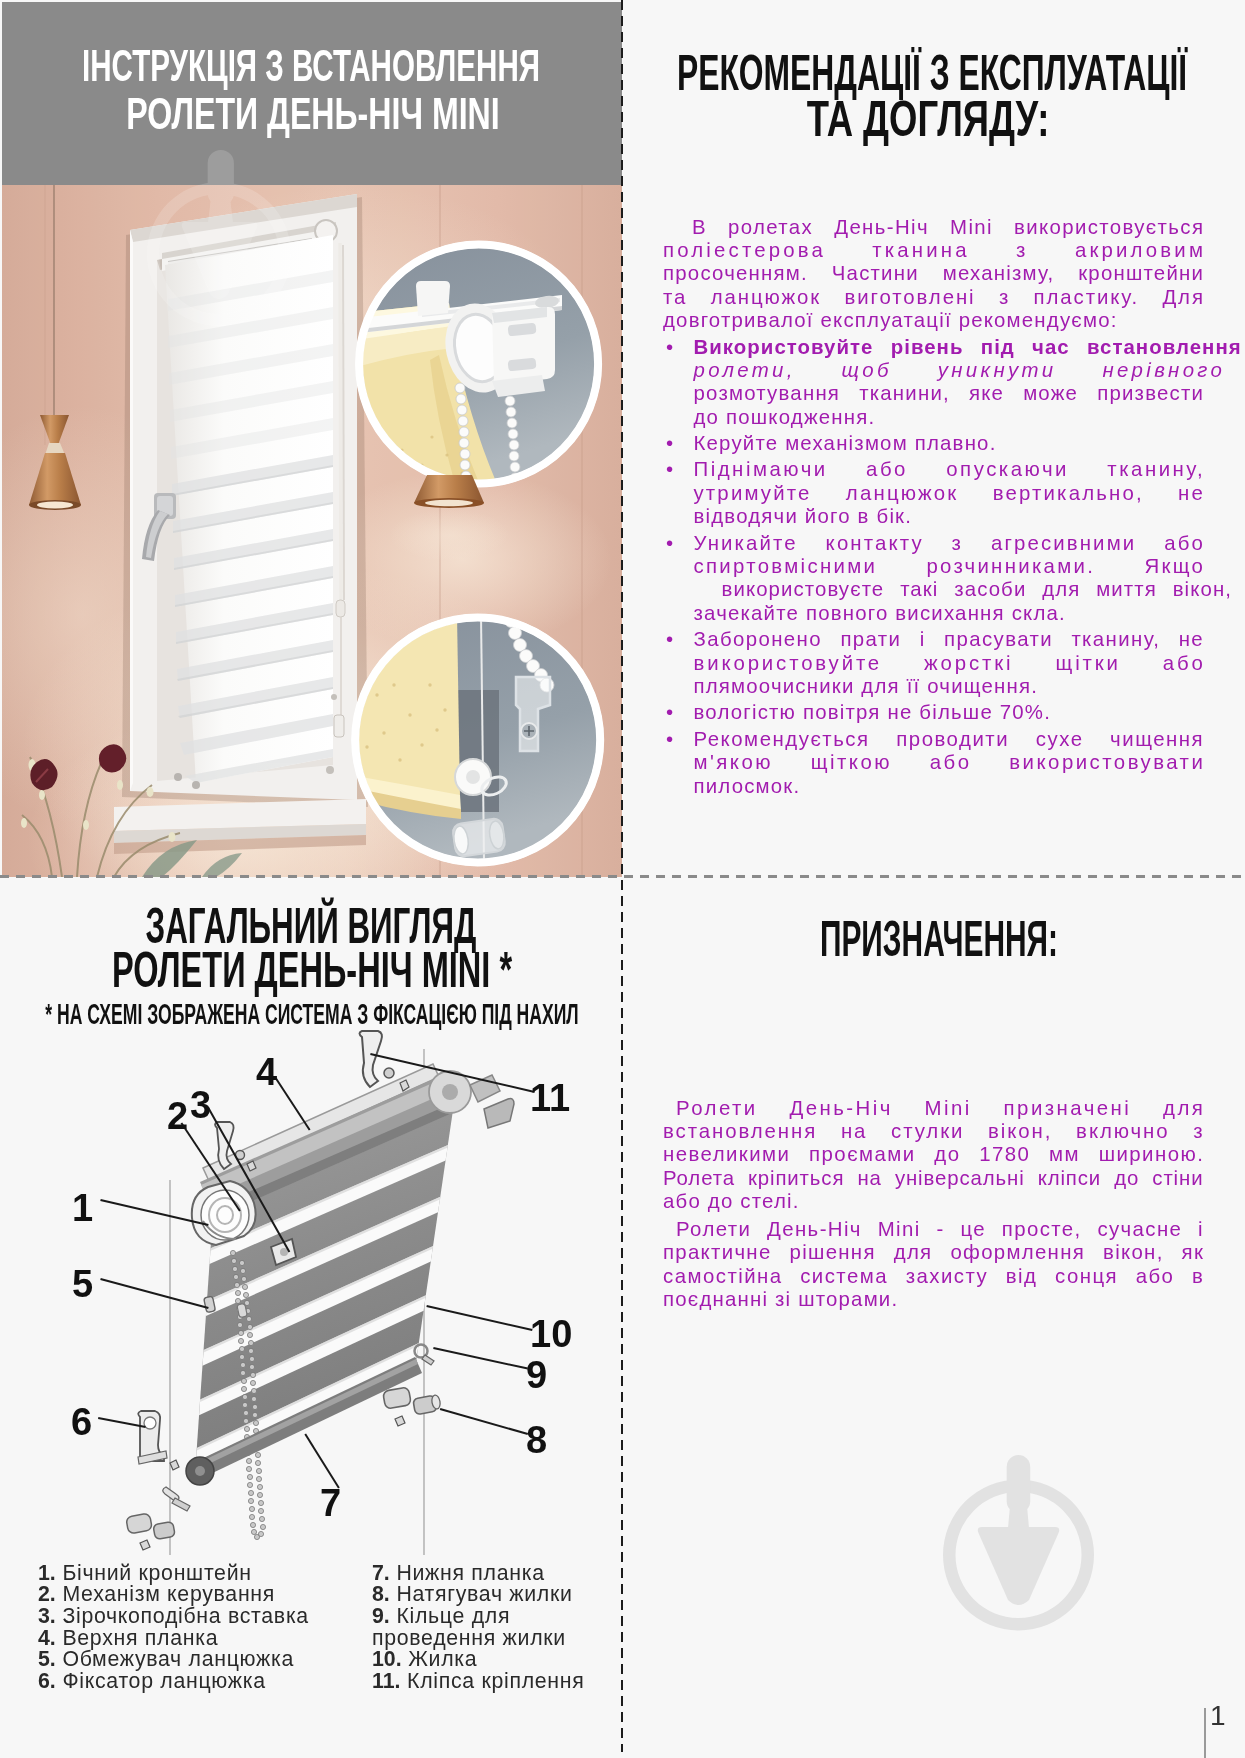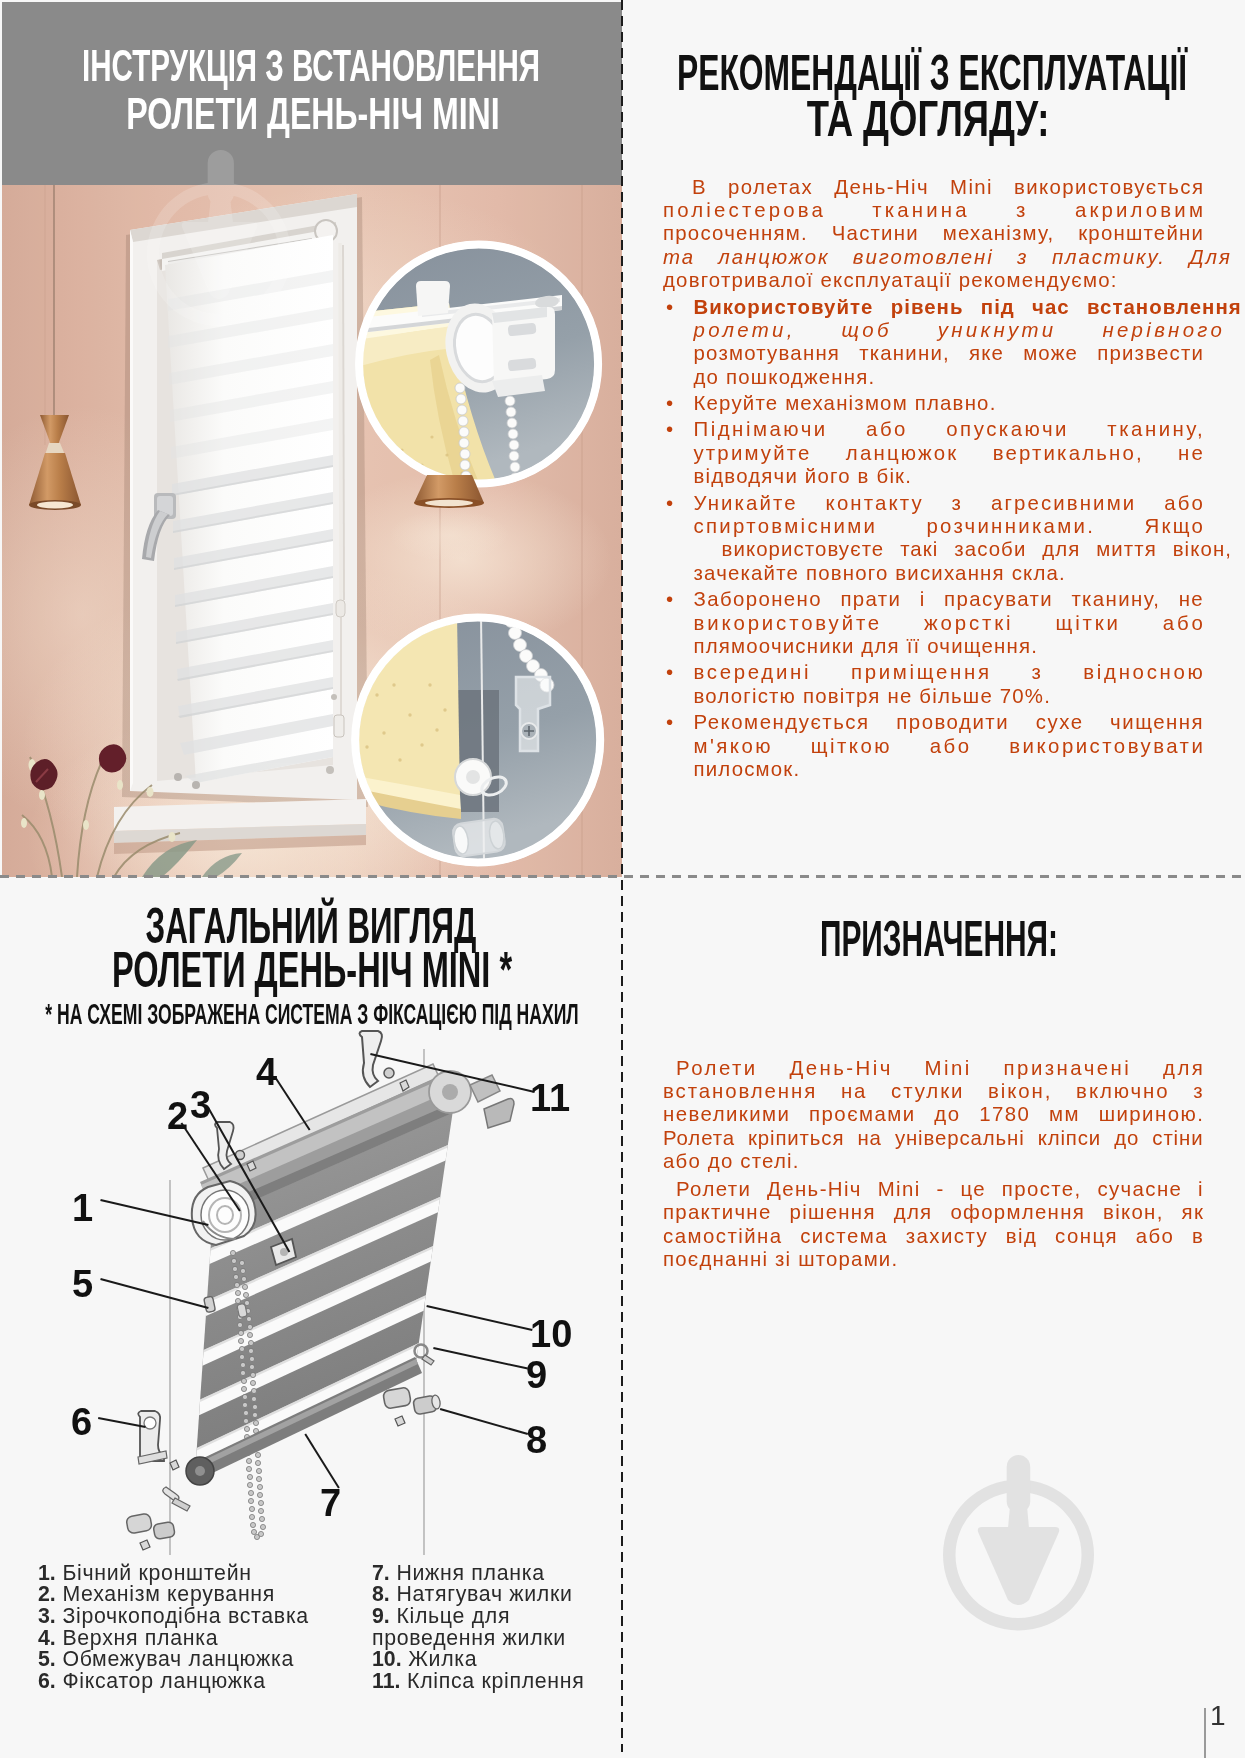--- a/index.html
+++ b/index.html
@@ -2,21 +2,21 @@
 <html><head>
 <meta charset="utf-8">
 <style>
   html,body{margin:0;padding:0;}
   body{width:1245px;height:1758px;position:relative;background:#f7f7f7;overflow:hidden;
        font-family:"Liberation Sans",sans-serif;}
   .abs{position:absolute;}
   .hd{font-weight:bold;white-space:nowrap;color:#111;}
   .hdw{font-weight:bold;white-space:nowrap;color:#fff;}
   .jl{text-align:left;white-space:nowrap;}
-  .body-txt{font-size:20.4px;line-height:23.45px;color:#c2410c;letter-spacing:1.2px;}
+  .body-txt{font-size:20.4px;line-height:23.45px;color:#a21caf;letter-spacing:1.2px;margin-top:40px;}
   .bullet{position:relative;padding-left:30.5px;margin-top:2.8px;}
   .bullet:before{content:"\2022";position:absolute;left:3px;top:0;}
   .leg{font-size:21.3px;line-height:21.7px;color:#2a2a2a;white-space:nowrap;letter-spacing:0.7px;}
   .leg b{letter-spacing:0px;}
 </style>
 </head>
 <body>
 
 <div class="abs" style="left:2px;top:2px;width:620px;height:183px;background:#8a8a8a;"></div>
 
@@ -313,21 +313,21 @@
 <div class="abs" style="left:0;top:875px;width:1245px;height:2.5px;background:repeating-linear-gradient(to right,#8a8a8a 0,#8a8a8a 9px,transparent 9px,transparent 16px);"></div>
 
 <div class="abs hd" id="rh1" style="left:932px;top:44px;font-size:50px;transform:translateX(-50%) scaleX(0.6366);transform-origin:center;">РЕКОМЕНДАЦІЇ З ЕКСПЛУАТАЦІЇ</div>
 
 <div class="abs hd" id="rh2" style="left:928px;top:90px;font-size:50px;transform:translateX(-50%) scaleX(0.7293);transform-origin:center;">ТА ДОГЛЯДУ:</div>
 
 <div class="abs body-txt" id="recbody" style="left:663px;top:175.5px;width:540px;">
   <div class="jl" style="letter-spacing:1.38px;word-spacing:14.02px;padding-left:29px;">В ролетах День-Ніч Mini використовується</div>
   <div class="jl" style="letter-spacing:3.17px;word-spacing:37.45px;">поліестерова тканина з акриловим</div>
   <div class="jl" style="letter-spacing:1.22px;word-spacing:17.0px;">просоченням. Частини механізму, кронштейни</div>
-  <div class="jl" style="letter-spacing:1.91px;word-spacing:15.85px;font-style:italic;">та ланцюжок виготовлені з пластику. Для</div>
+  <div class="jl" style="letter-spacing:1.91px;word-spacing:15.85px;">та ланцюжок виготовлені з пластику. Для</div>
   <div>довготривалої експлуатації рекомендуємо:</div>
   <div class="bullet">
     <div class="jl" style="letter-spacing:1.04px;word-spacing:10.56px;font-weight:bold;">Використовуйте рівень під час встановлення</div>
     <div class="jl" style="letter-spacing:3.33px;word-spacing:36.95px;font-style:italic;">ролети, щоб уникнути нерівного</div>
     <div class="jl" style="letter-spacing:1.22px;word-spacing:12.13px;">розмотування тканини, яке може призвести</div>
     <div>до пошкодження.</div>
   </div>
   <div class="bullet">
       <div>Керуйте механізмом плавно.</div>
     </div>
@@ -341,21 +341,20 @@
     <div class="jl" style="letter-spacing:2.31px;word-spacing:41.2px;">спиртовмісними розчинниками. Якщо</div>
     <div class="jl" style="letter-spacing:1.09px;word-spacing:9.12px;padding-left:28px;">використовуєте такі засоби для миття вікон,</div>
     <div>зачекайте повного висихання скла.</div>
   </div>
   <div class="bullet">
     <div class="jl" style="letter-spacing:1.39px;word-spacing:11.37px;">Заборонено прати і прасувати тканину, не</div>
     <div class="jl" style="letter-spacing:2.86px;word-spacing:33.54px;">використовуйте жорсткі щітки або</div>
     <div>плямоочисники для її очищення.</div>
   </div>
   <div class="bullet">
-    <div class="jl" style="letter-spacing:2.69px;word-spacing:31.46px;">всередині приміщення з відносною</div>
     <div>вологістю повітря не більше 70%.</div>
   </div>
   <div class="bullet">
     <div class="jl" style="letter-spacing:1.52px;word-spacing:19.4px;">Рекомендується проводити сухе чищення</div>
     <div class="jl" style="letter-spacing:2.47px;word-spacing:29.61px;">м'якою щіткою або використовувати</div>
     <div>пилосмок.</div>
   </div>
 </div>
 
 <div class="abs hd" id="gv1" style="left:311px;top:897px;font-size:50px;transform:translateX(-50%) scaleX(0.6265);transform-origin:center;">ЗАГАЛЬНИЙ ВИГЛЯД</div>

